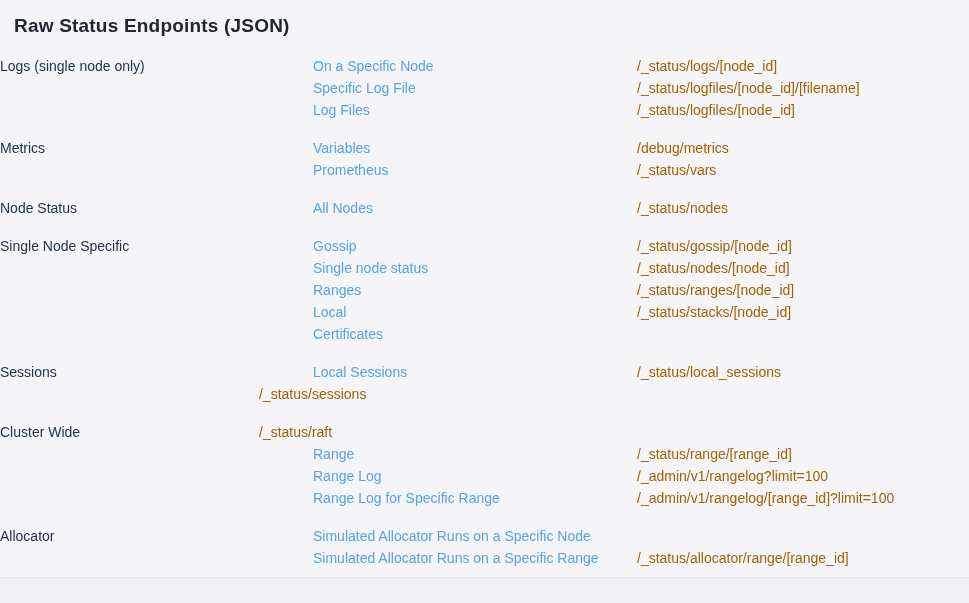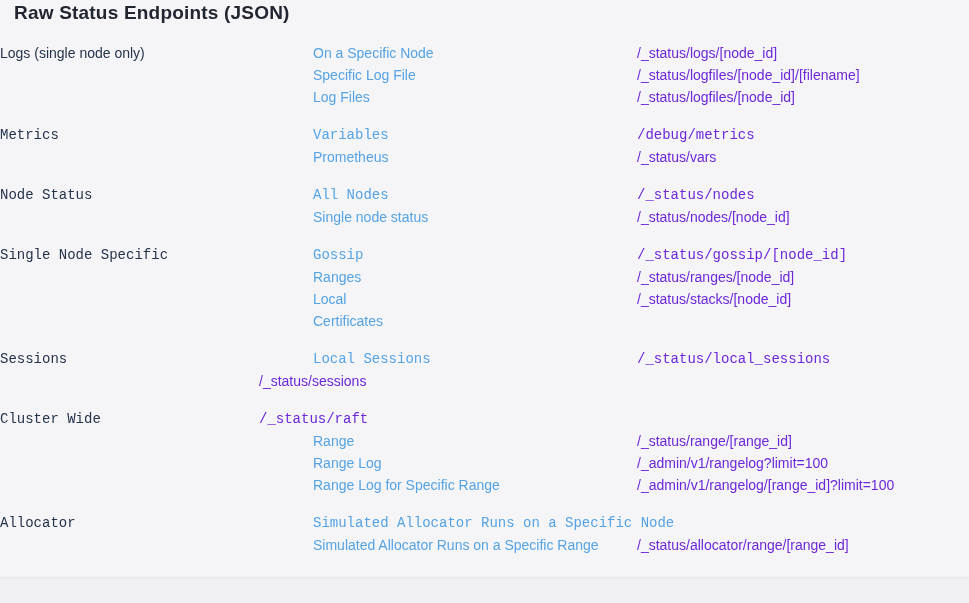--- a/index.html
+++ b/index.html
@@ -5,52 +5,53 @@
   html,body{margin:0;padding:0;}
   body{
     width:969px;height:603px;overflow:hidden;
     font-family:"Liberation Sans",sans-serif;
     background:#f0f0f2;
   }
   .content{
     width:969px;height:577px;
     background:#f5f5f7;
     box-sizing:border-box;
+    padding-top:13px;
   }
   .page-title{
     margin:0 0 16px 14px;
     font-size:19px;
     font-weight:bold;
     color:#222630;
     letter-spacing:.2px;
     line-height:26px;
   }
   .etable{width:100%;}
   .erow{
     display:grid;
     grid-template-columns:259px 378px 1fr;
     line-height:22px;
     font-size:14px;
   }
-  .section-start{margin-top:16px;font-family:Liberation Mono, monospace;}
+  .section-start{margin-top:16px;}
   .cat{
     text-align:left;
     color:#25334b;
     white-space:nowrap;
   }
   .lnk{
     padding-left:26px;
     color:#55a3e4;
     text-decoration:none;
     white-space:nowrap;
     cursor:pointer;
     margin-left:28px;
   }
   .path{
-    color:#6d28d9;
+    color:#a16207;
     white-space:nowrap;
   }
   .bottom-strip{
     width:969px;height:25px;
     background:#f0f0f2;
     border-top:1px solid #e6e7ea;
   }
 </style>
 </head>
 <body>
@@ -85,30 +86,30 @@
       <div class="cat"></div>
       <a class="lnk">Prometheus</a>
       <div class="path">/_status/vars</div>
     </div>
 
     <div class="erow section-start">
       <div class="cat">Node Status</div>
       <a class="lnk">All Nodes</a>
       <div class="path">/_status/nodes</div>
     </div>
+    <div class="erow section-start">
+      <div class="cat">Single Node Specific</div>
+      <a class="lnk">Gossip</a>
+      <div class="path">/_status/gossip/[node_id]</div>
+    </div>
+
     <div class="erow">
       <div class="cat"></div>
       <a class="lnk">Single node status</a>
       <div class="path">/_status/nodes/[node_id]</div>
-    </div>
-
-    <div class="erow section-start">
-      <div class="cat">Single Node Specific</div>
-      <a class="lnk">Gossip</a>
-      <div class="path">/_status/gossip/[node_id]</div>
     </div>
     <div class="erow">
       <div class="cat"></div>
       <a class="lnk">Ranges</a>
       <div class="path">/_status/ranges/[node_id]</div>
     </div>
     <div class="erow">
       <div class="cat"></div>
       <a class="lnk">Local</a>
       <div class="path">/_status/stacks/[node_id]</div>

